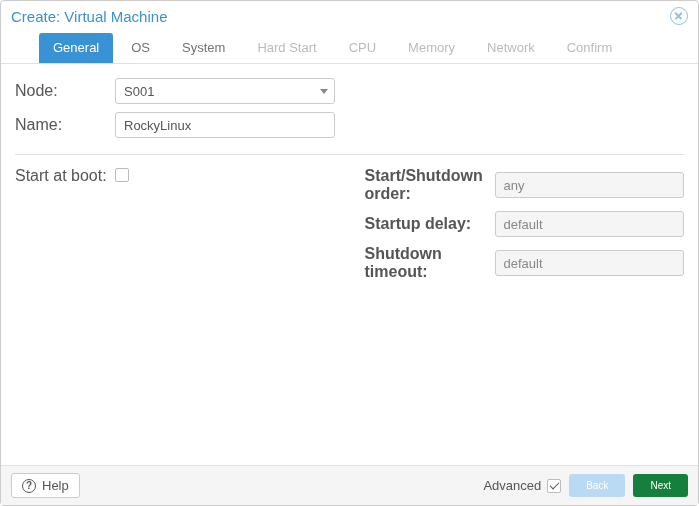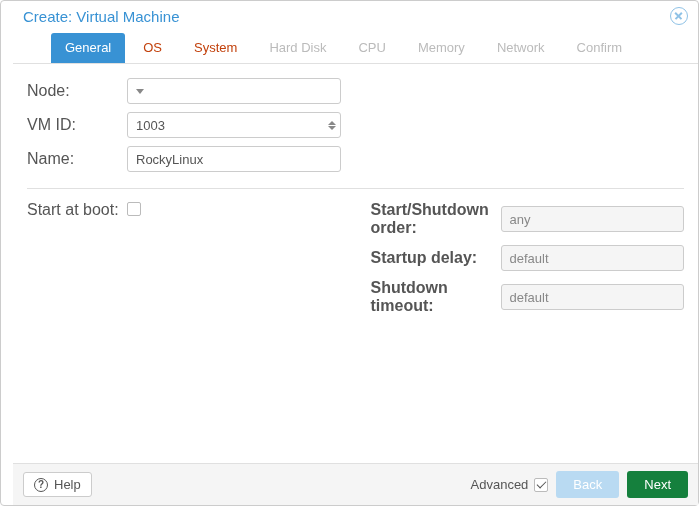--- a/index.html
+++ b/index.html
@@ -10,21 +10,20 @@
     background: #fff;
   }
   .window {
     width: 699px;
     height: 506px;
     border: 1px solid #ccc;
     border-radius: 4px;
     display: flex;
     flex-direction: column;
     background: #fff;
-    padding-left: 12px;
   }
   .titlebar {
     display: flex;
     align-items: center;
     justify-content: space-between;
     padding: 6px 10px 4px 10px;
   }
   .titlebar-title {
     color: #3892d4;
     font-size: 15px;
@@ -51,21 +50,21 @@
     gap: 4px;
     padding: 4px 10px 0 10px;
     border-bottom: 1px solid #e0e0e0;
     align-items: flex-end;
   }
   .tab {
     padding: 7px 14px 8px 14px;
     font-size: 13px;
     border-radius: 3px 3px 0 0;
     cursor: pointer;
-    color: #c2410c;
+    color: #737373;
   }
   .tab.active {
     background: #3892d4;
     color: #fff;
     margin-left: 28px;
   }
   .tab.disabled {
     color: #bbb;
     cursor: default;
   }
@@ -213,21 +212,21 @@
   .adv-toggle {
     display: flex;
     align-items: center;
     gap: 6px;
     font-size: 13px;
     color: #555;
   }
   .btn {
     padding: 5px 16px;
     border-radius: 3px;
-    font-size: 13px;
+    font-size: 10px;
     cursor: pointer;
     border: 1px solid transparent;
   }
   .btn.back {
     background: #b9daf2;
     color: #fff;
     cursor: default;
   }
   .btn.next {
     background: #15803d;
@@ -243,48 +242,37 @@
 
   <div class="titlebar">
     <div class="titlebar-title">Create: Virtual Machine</div>
     <div class="close-icon"></div>
   </div>
 
   <div class="tabs">
     <div class="tab active">General</div>
     <div class="tab">OS</div>
     <div class="tab">System</div>
-    <div class="tab disabled">Hard Disk</div>
+    <div class="tab disabled">Hard Start</div>
     <div class="tab disabled">CPU</div>
     <div class="tab disabled">Memory</div>
     <div class="tab disabled">Network</div>
     <div class="tab disabled">Confirm</div>
   </div>
 
   <div class="panel">
 
     <div class="form-grid">
       <div class="left-col">
         <div class="row">
           <label class="field-label">Node:</label>
           <div class="control">
             <div class="combo">
+              <span class="val">S001</span>
               <span class="chev"></span>
-            </div>
-          </div>
-        </div>
-        <div class="row">
-          <label class="field-label">VM ID:</label>
-          <div class="control">
-            <div class="spinner-wrap">
-              <input type="text" value="1003" style="">
-              <div class="spin-btns">
-                <div class="spin-up"></div>
-                <div class="spin-down"></div>
-              </div>
             </div>
           </div>
         </div>
         <div class="row">
           <label class="field-label">Name:</label>
           <div class="control">
             <input class="text" type="text" value="RockyLinux" style="">
           </div>
         </div>
       </div>

